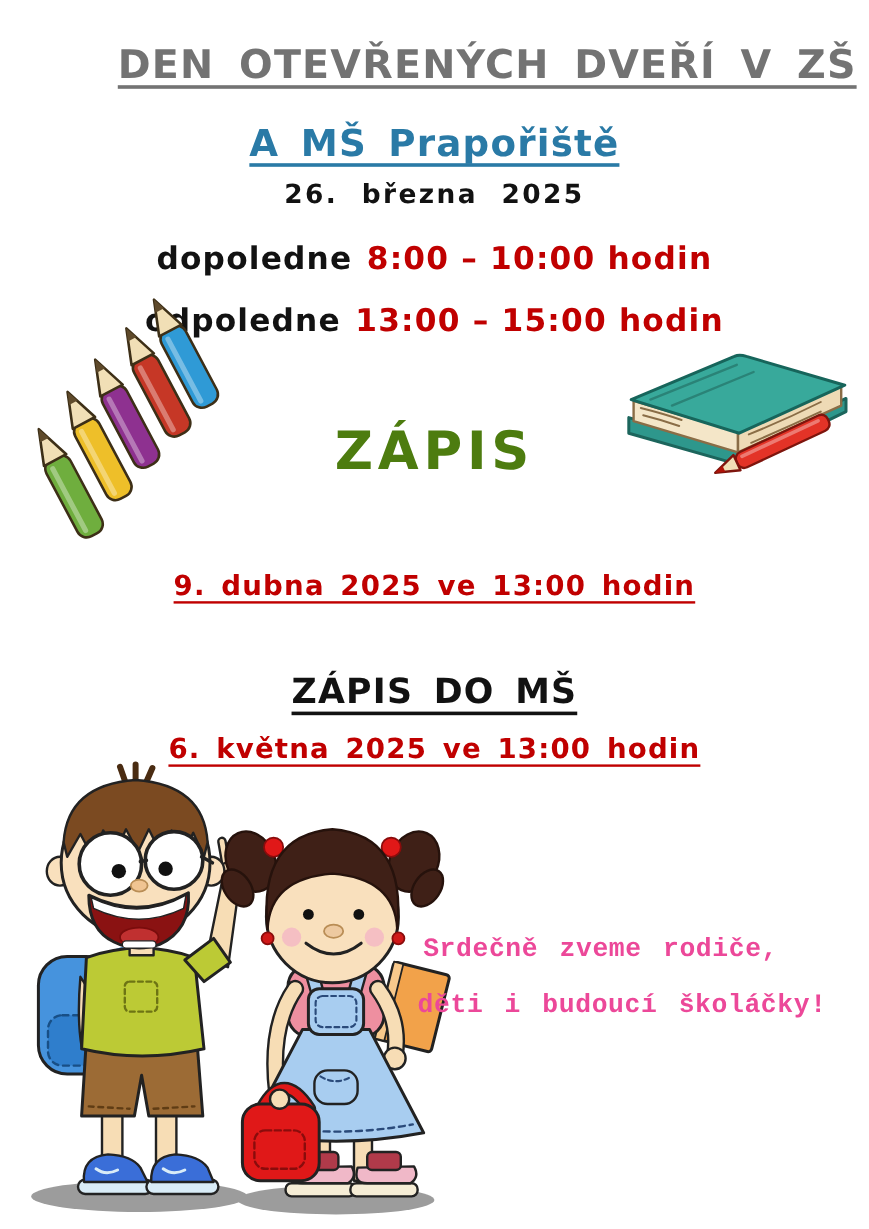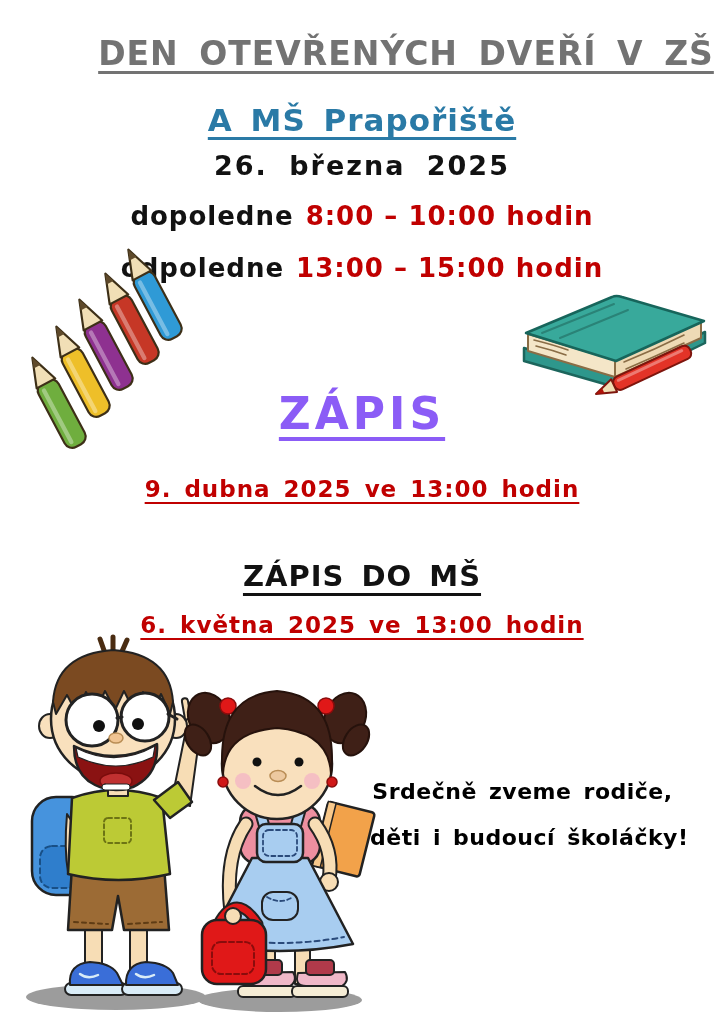--- a/index.html
+++ b/index.html
@@ -13,47 +13,47 @@
   }
   .txt{position:absolute;left:0;width:724px;text-align:center;white-space:nowrap;}
   .title1{
     top:34px;font-size:33px;letter-spacing:1px;word-spacing:8px;color:#737373;
     text-decoration:underline;text-decoration-thickness:3px;text-underline-offset:6px;margin-left:44px;
   }
   .title2{
     top:102px;font-size:31px;letter-spacing:1px;word-spacing:6px;color:#2a7aa6;
     text-decoration:underline;text-decoration-thickness:3px;text-underline-offset:6px;
   }
-  .date-line{top:150px;font-size:27px;letter-spacing:2px;word-spacing:10px;color:#121212;}
+  .date-line{top:150px;font-size:22px;letter-spacing:2px;word-spacing:10px;color:#121212;}
   .time-line{font-size:26px;color:#121212;letter-spacing:1px;}
   .time-line .time{
     color:#c00000;margin-left:12px;
     text-decoration-thickness:2.5px;text-underline-offset:5px;
   }
   .morning{top:201px;}
   .afternoon{top:253px;}
   .zapis{
-    top:351px;font-size:44px;letter-spacing:4px;color:#8b5cf6;
-    text-decoration:underline;text-decoration-thickness:3.5px;text-underline-offset:8px;margin-top:37px;
+    top:351px;font-size:44px;letter-spacing:4px;color:#4d7c0f;
+    text-decoration-thickness:3.5px;text-underline-offset:8px;
   }
   .sec-title{
     font-size:29px;letter-spacing:1px;word-spacing:6px;color:#121212;
     text-decoration:underline;text-decoration-thickness:2.5px;text-underline-offset:7px;
   }
   .zs-title{top:423px;}
   .ms-title{top:559px;}
   .sec-date{
     font-size:23px;color:#c00000;letter-spacing:1px;word-spacing:4px;
     text-decoration:underline;text-decoration-thickness:2px;text-underline-offset:5px;
   }
   .zs-date{top:476px;}
   .ms-date{top:612px;}
   .invite{
-    position:absolute;left:370px;top:779px;width:305px;text-align:center;
-    font-size:22px;color:#000000;letter-spacing:0.5px;word-spacing:4px;
+    position:absolute;left:348px;top:779px;width:305px;text-align:center;
+    font-size:22px;color:#ec4899;letter-spacing:0.5px;word-spacing:4px;font-family:Liberation Mono, monospace;
   }
   .invite .line{margin-bottom:21px;white-space:nowrap;}
   .art{position:absolute;}
   .art-pencils{left:6px;top:238px;width:202px;height:218px;}
   .art-book{left:512px;top:282px;width:206px;height:132px;}
   .art-kids{left:12px;top:634px;width:366px;height:386px;}
 </style>
 </head>
 <body>
 

